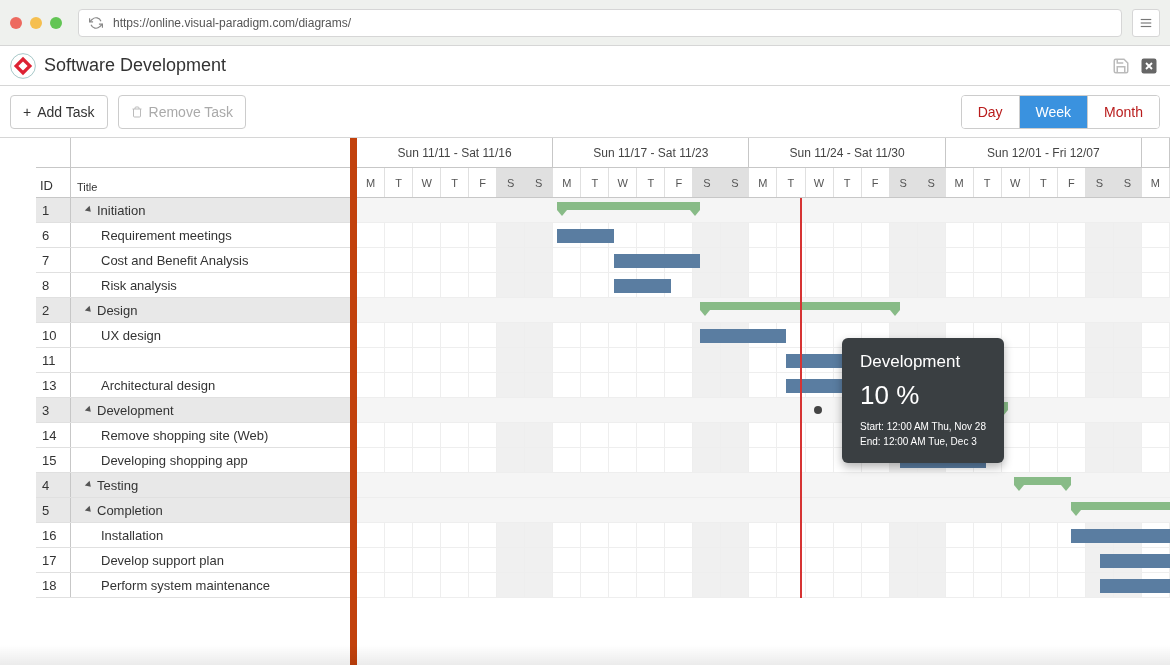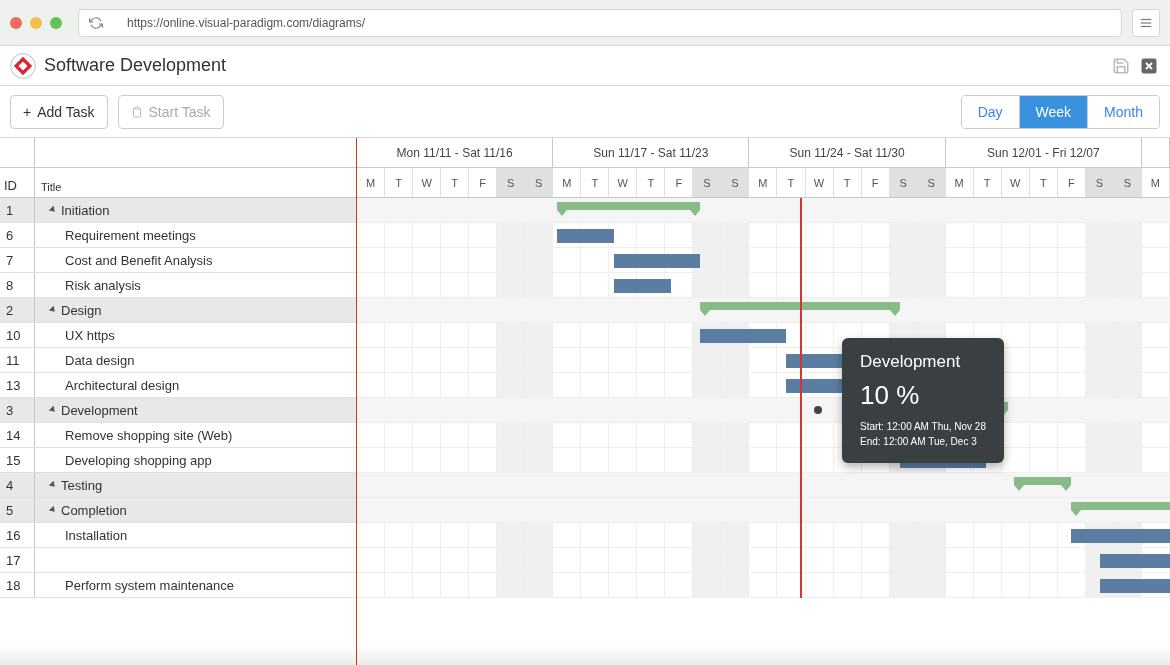--- a/index.html
+++ b/index.html
@@ -4,40 +4,40 @@
 <style>
   * { box-sizing: border-box; margin: 0; padding: 0; }
   body { font-family: -apple-system, BlinkMacSystemFont, "Segoe UI", Arial, sans-serif; font-size: 14px; color: #333; background: #fff; width: 1170px; height: 665px; overflow: hidden; position: relative; }
   
   .window-chrome { height: 46px; background: #eff1ee; display: flex; align-items: center; padding: 0 10px; border-bottom: 1px solid #d6d6d6;}
   .traffic-lights { display: flex; gap: 8px; margin-right: 16px;}
   .tl { width: 12px; height: 12px; border-radius: 50%; }
   .tl-red { background: #ed6a5f; }
   .tl-yellow { background: #f5bf4f; }
   .tl-green { background: #62c554; }
-  .url-bar { flex: 1; background: #fff; border: 1px solid #d6d6d6; border-radius: 4px; height: 28px; display: flex; align-items: center; padding: 0 10px; gap: 24px; color: #555; font-size: 12px;}
+  .url-bar { flex: 1; background: #fff; border: 1px solid #d6d6d6; border-radius: 4px; height: 28px; display: flex; align-items: center; padding: 0 10px; gap: 10px; color: #555; font-size: 12px;}
   .hamburger { width: 28px; height: 28px; margin-left: 10px; background: #fff; border:1px solid #d6d6d6; border-radius:3px; display:flex; align-items:center; justify-content:center; }
   
   .title-bar { height: 40px; border-bottom: 1px solid #d6d6d6; display:flex; align-items:center; padding:0 10px; gap:8px;}
   .logo-icon { width: 26px; height:26px; }
   .doc-title { font-size: 18px; color:#333; flex:1;}
   .title-actions { display:flex; gap:6px; color:#999;}
   .title-action { width:22px; height:22px; display:flex; align-items:center;justify-content:center;}
   
   .toolbar { height:52px; border-bottom:1px solid #d6d6d6; display:flex; align-items:center; padding:0 10px; gap:10px;}
   .btn { border:1px solid #ccc; background:#fff; border-radius:4px; height:34px; padding:0 12px; display:flex; align-items:center; gap:6px; font-size:14px; color:#333; cursor:pointer;}
   .btn-disabled { color:#aaa; }
   .spacer { flex:1;}
   .view-toggle { display:flex; border:1px solid #ccc; border-radius:4px; overflow:hidden; height:34px;}
-  .view-btn { padding:0 16px; display:flex; align-items:center; font-size:14px; color:#3b82f6; background:#fff; cursor:pointer;}
+  .view-btn { padding:0 16px; display:flex; align-items:center; font-size:14px; color:#b91c1c; background:#fff; cursor:pointer;}
   .view-btn + .view-btn { border-left:1px solid #ccc;}
   .view-btn.active { background:#3a92df; color:#fff;}
   
   .gantt { display:flex; height: calc(665px - 46px - 40px - 52px); }
-  .left { width: 357px; border-right:1px solid #c2410c;}
+  .left { width: 357px; border-right:7px solid #c2410c;padding-left:36px;}
   .right { flex:1; overflow:hidden; position:relative;}
   
   .hdr-row { height:30px; border-bottom:1px solid #c7c7c7; display:flex;}
   .hdr-id { width:35px; border-right:1px solid #c7c7c7; display:flex; align-items:flex-end; padding:0 4px 4px; font-size:13px;}
   .hdr-title { flex:1; display:flex; align-items:flex-end; padding:0 6px 4px; font-size:11px;}
   .left .hdr-row.top { align-items:stretch;}
   .left .hdr-row.top .hdr-id,.left .hdr-row.top .hdr-title { align-items:flex-end;}
   
   .task-row { height:25px; display:flex; border-bottom:1px solid #e0e0e0;}
   .task-row.group { background:#e8e8e8;}
@@ -129,21 +129,21 @@
 <div class="toolbar">
   <div class="btn">
     <span>+</span>
     <span>Add Task</span>
   </div>
   <div class="btn btn-disabled">
     <svg width="12" height="14" viewBox="0 0 24 24" fill="none" stroke="#bbb" stroke-width="2">
         <polyline points="3 6 5 6 21 6"></polyline>
         <path d="M19 6v14a2 2 0 0 1-2 2H7a2 2 0 0 1-2-2V6m3 0V4a2 2 0 0 1 2-2h4a2 2 0 0 1 2 2v2"></path>
       </svg>
-    <span>Start Task</span>
+    <span>Remove Task</span>
   </div>
   <div class="spacer"></div>
   <div class="view-toggle">
     <div class="view-btn">Day</div>
     <div class="view-btn active">Week</div>
     <div class="view-btn">Month</div>
   </div>
 </div>
 
 <div class="gantt">
@@ -185,28 +185,25 @@
         <div class="task-row group">
           <div class="cell-id">2</div>
           <div class="cell-title indent-1">
             <span class="collapse-caret"></span>
             <span>Design</span>
           </div>
         </div>
         <div class="task-row">
           <div class="cell-id">10</div>
           <div class="cell-title indent-2">
-            <span>UX https</span>
+            <span>UX design</span>
           </div>
         </div>
         <div class="task-row">
           <div class="cell-id">11</div>
-          <div class="cell-title indent-2">
-            <span>Data design</span>
-          </div>
         </div>
         <div class="task-row">
           <div class="cell-id">13</div>
           <div class="cell-title indent-2">
             <span>Architectural design</span>
           </div>
         </div>
         <div class="task-row group">
           <div class="cell-id">3</div>
           <div class="cell-title indent-1">
@@ -241,33 +238,36 @@
           </div>
         </div>
         <div class="task-row">
           <div class="cell-id">16</div>
           <div class="cell-title indent-2">
             <span>Installation</span>
           </div>
         </div>
         <div class="task-row">
           <div class="cell-id">17</div>
+          <div class="cell-title indent-2">
+            <span>Develop support plan</span>
+          </div>
         </div>
         <div class="task-row">
           <div class="cell-id">18</div>
           <div class="cell-title indent-2">
             <span>Perform system maintenance</span>
           </div>
         </div>
       </div>
   </div>
 
   <div class="right">
     <div class="timeline-header-weeks" id="weeks-header">
-        <div class="week-h" style="width: 199.99px;">Mon 11/11 - Sat 11/16</div>
+        <div class="week-h" style="width: 199.99px;">Sun 11/11 - Sat 11/16</div>
         <div class="week-h" style="width: 199.99px;">Sun 11/17 - Sat 11/23</div>
         <div class="week-h" style="width: 199.99px;">Sun 11/24 - Sat 11/30</div>
         <div class="week-h" style="width: 199.99px;">Sun 12/01 - Fri 12/07</div>
         <div class="week-h" style="width: 28.57px;"></div>
       </div>
     <div class="timeline-header-days" id="days-header">
         <div class="day-h">M</div>
         <div class="day-h">T</div>
         <div class="day-h">W</div>
         <div class="day-h">T</div>

